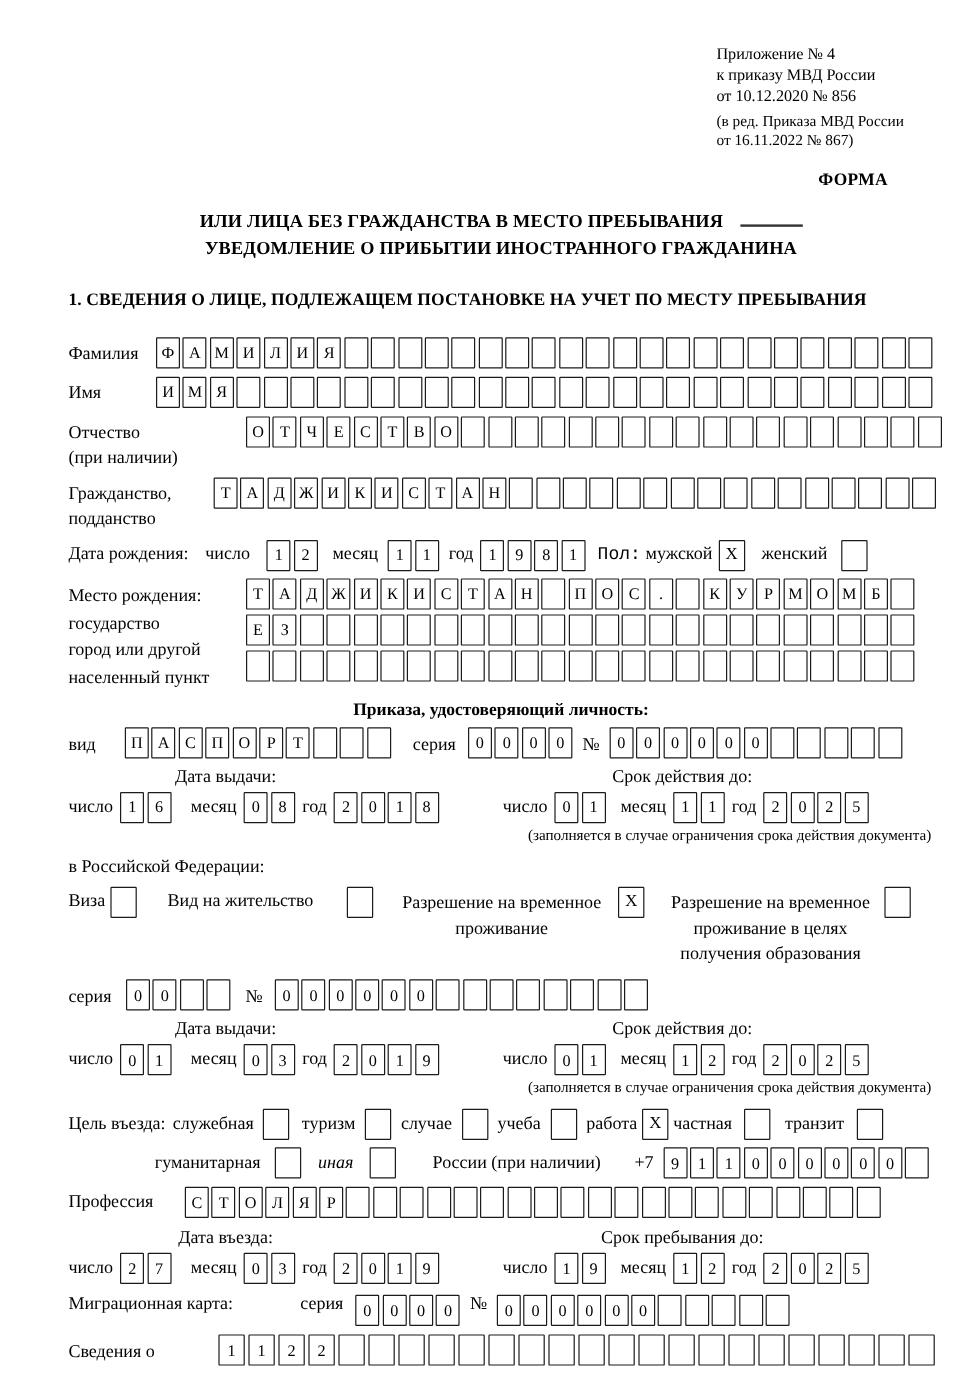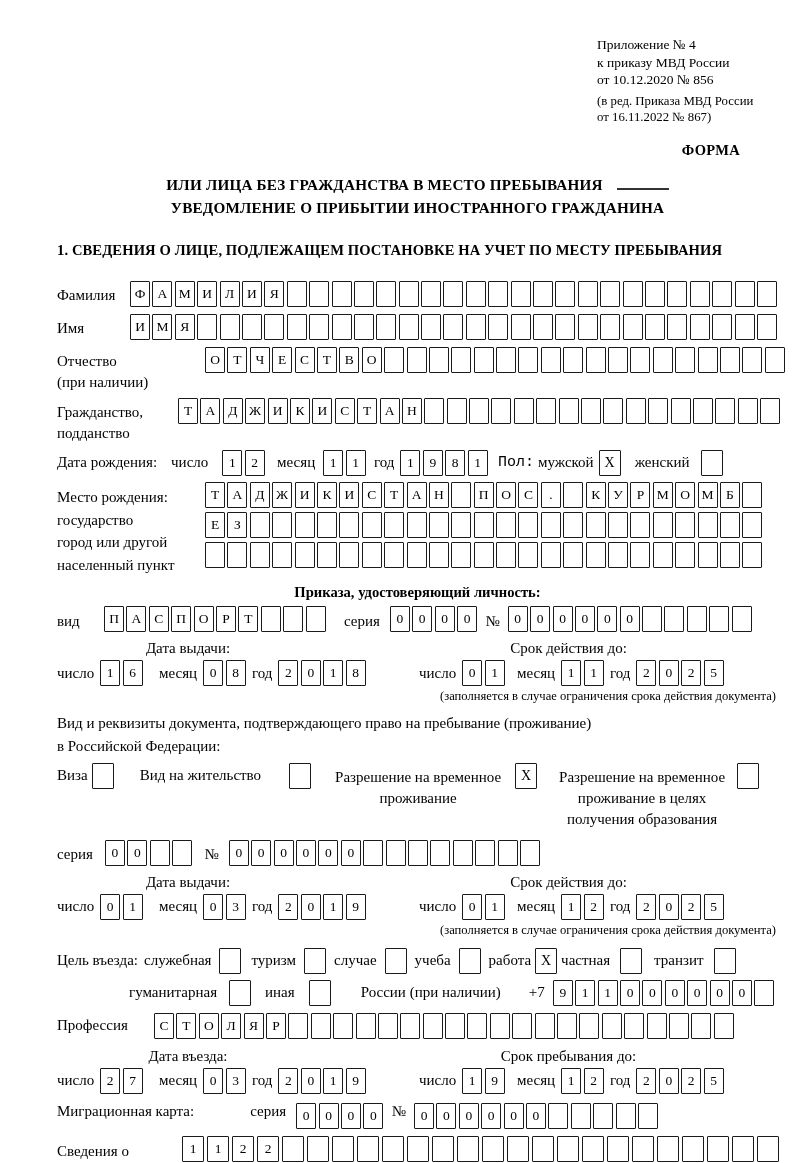--- a/index.html
+++ b/index.html
@@ -412,21 +412,20 @@
             <span class="cell">0</span>
             <span class="cell">2</span>
             <span class="cell">5</span>
           </span>
       </div>
       <div class="note">(заполняется в случае ограничения срока действия документа)</div>
     </div>
   </div>
 
   <div class="para">
-    <div>Вид и реквизиты документа, подтверждающего право на пребывание (проживание)</div>
     <div>в Российской Федерации:</div>
   </div>
 
   <div class="frow" style="margin-top:4px;">
     <span class="opt">
       <span class="t">Виза</span>
       <span class="cb" style="margin-left:4px;"></span>
     </span>
     <span class="opt" style="margin-left:26px;">
       <span class="t">Вид на жительство</span>
@@ -538,21 +537,21 @@
     <span class="cb" style="margin-left:4px;">X</span>
     <span style="margin-left:4px;">частная</span>
     <span class="cb" style="margin-left:10px;"></span>
     <span style="margin-left:12px;">транзит</span>
     <span class="cb" style="margin-left:10px;"></span>
   </div>
 
   <div class="frow" style="align-items:center;margin-top:6px;">
     <span style="margin-left:72px;">гуманитарная</span>
     <span class="cb" style="margin-left:12px;"></span>
-    <span style="margin-left:14px;">иная</span>
+    <span style="margin-left:14px;font-style:italic;">иная</span>
     <span class="cb" style="margin-left:14px;"></span>
     <span style="margin-left:30px;">России (при наличии)</span>
     <span style="margin-left:28px;margin-right:8px;">+7</span>
     <span class="cells">
         <span class="cell">9</span>
         <span class="cell">1</span>
         <span class="cell">1</span>
         <span class="cell">0</span>
         <span class="cell">0</span>
         <span class="cell">0</span>

